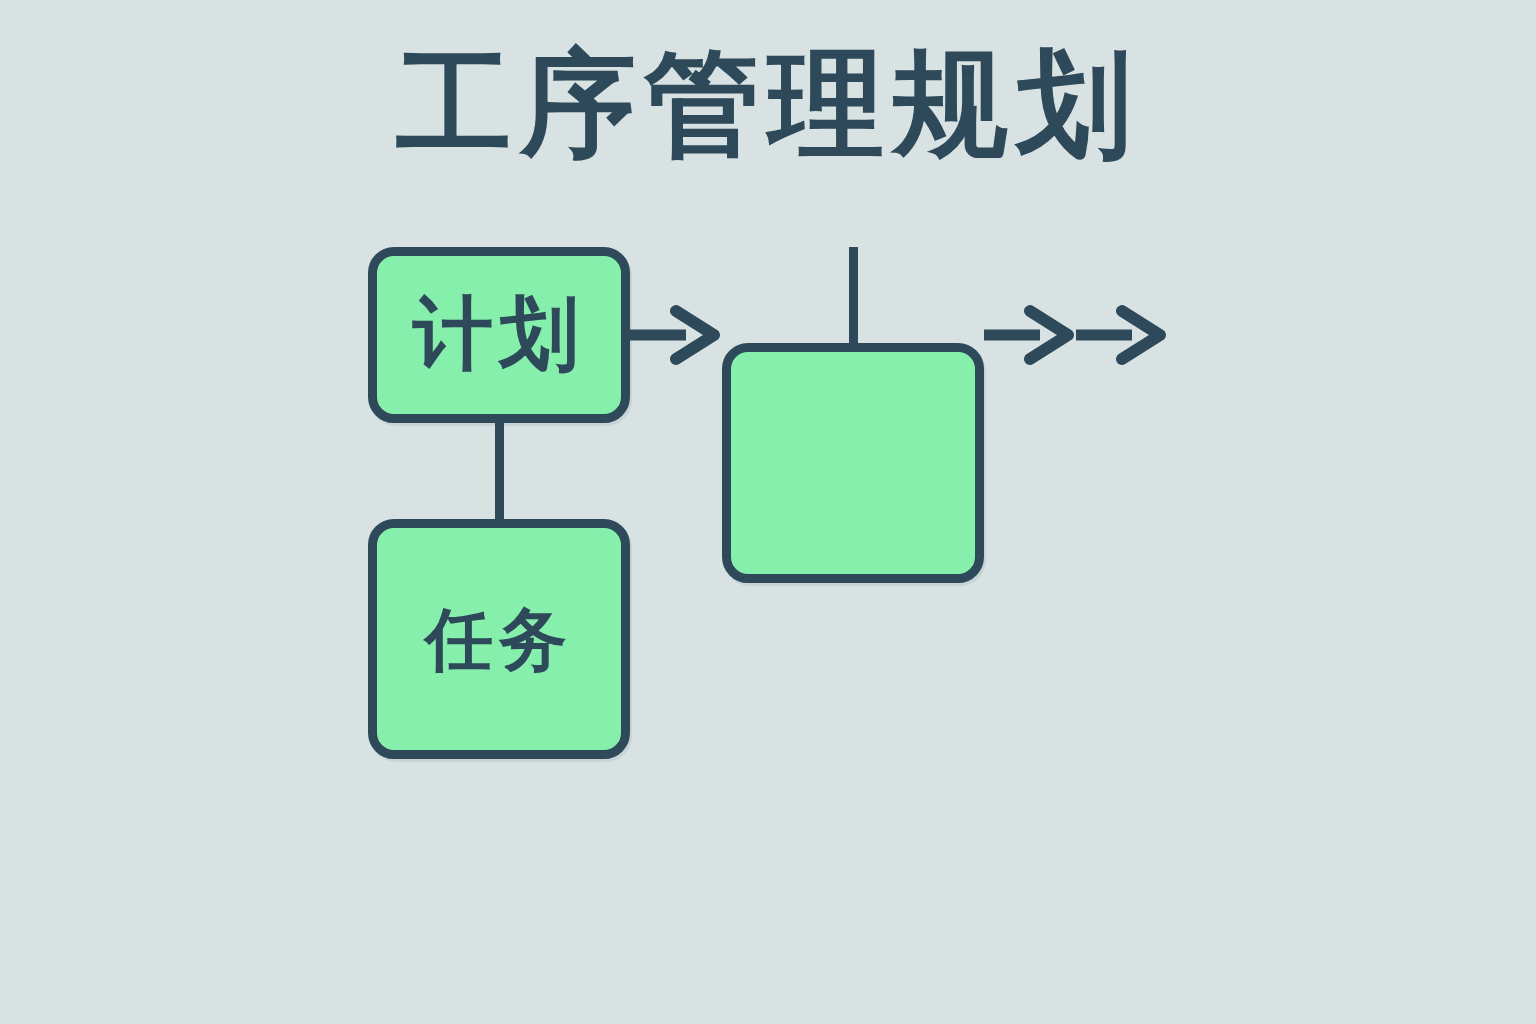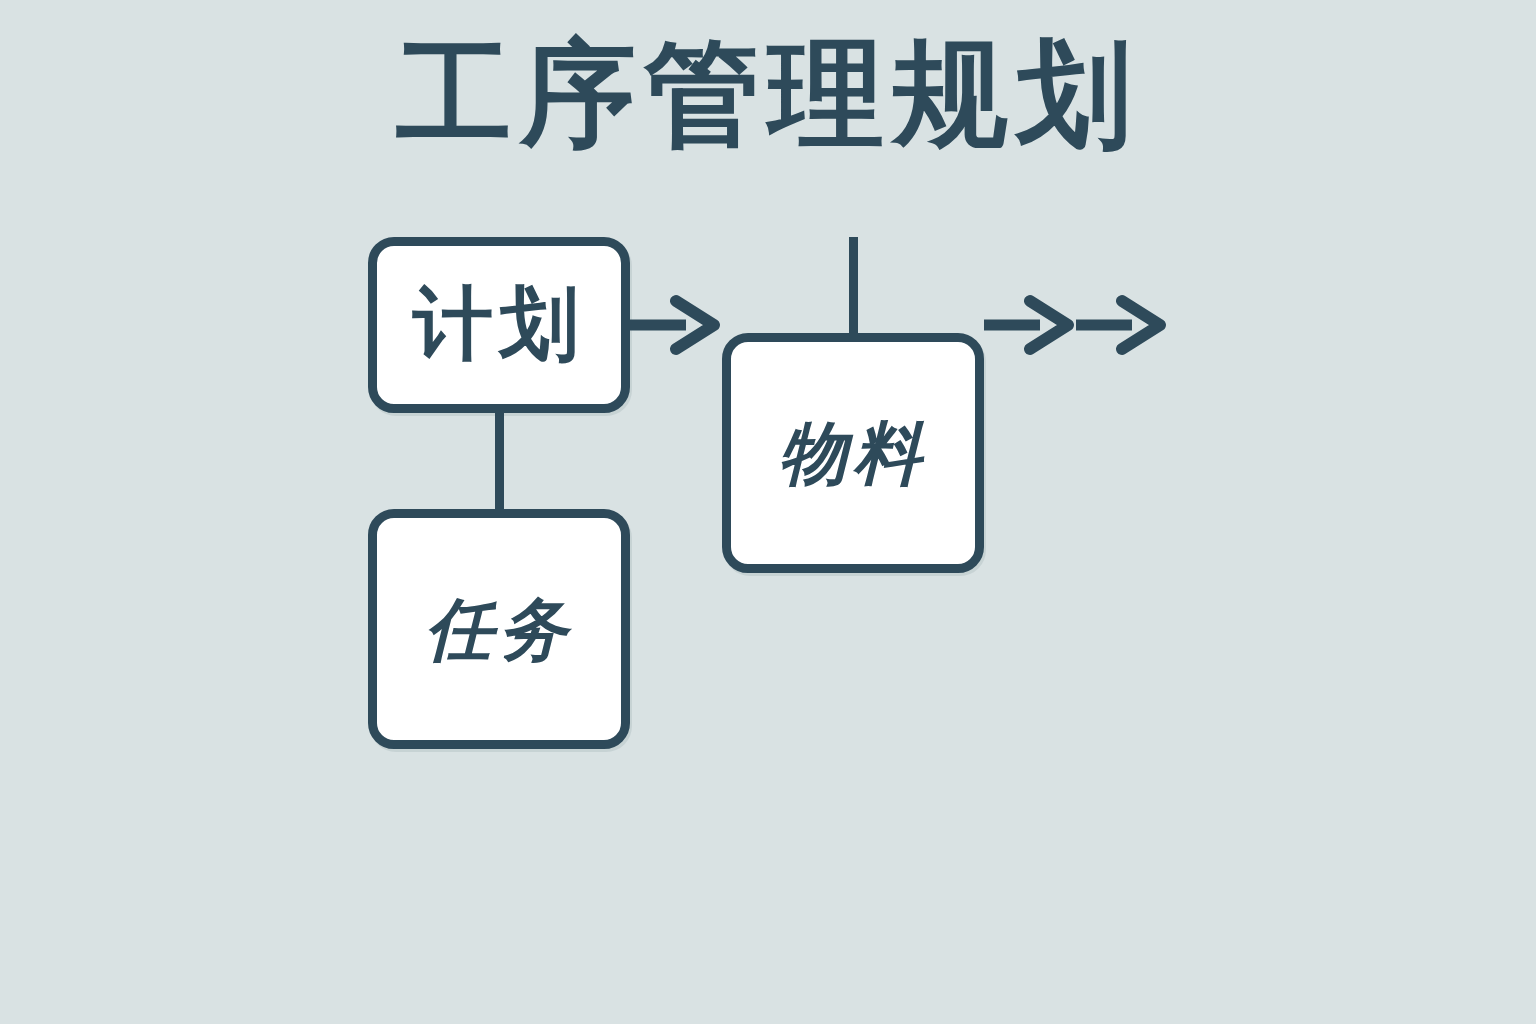--- a/index.html
+++ b/index.html
@@ -8,21 +8,21 @@
     height: 1024px;
     background: #d9e2e3;
     font-family: "Liberation Sans", sans-serif;
     color: #2e4a5a;
     overflow: hidden;
   }
   .page { width: 1536px; height: 1024px; position: relative; }
 
   .title {
     text-align: center;
-    padding-top: 28px;
+    padding-top: 38px;
     font-size: 116px;
     font-weight: 800;
     letter-spacing: 8px;
     line-height: 1.15;
     color: #2e4a5a;
   }
 
   .flow {
     display: flex;
     justify-content: center;
@@ -32,21 +32,21 @@
 
   .stage {
     display: flex;
     flex-direction: column;
     align-items: center;
     width: 262px;
     flex: 0 0 262px;
   }
 
   .node {
-    background: #ffffff;
+    background: #86efac;
     border: 9px solid #2e4a5a;
     border-radius: 26px;
     box-sizing: border-box;
     display: flex;
     align-items: center;
     justify-content: center;
     box-shadow: 2px 3px 0 rgba(46, 74, 90, 0.10);
   }
 
   .node-top {
@@ -76,21 +76,21 @@
   .arrow-cell {
     width: 92px;
     flex: 0 0 92px;
     height: 176px;
     display: flex;
     align-items: center;
     justify-content: center;
   }
   .arrow-cell svg { display: block; }
 
-  .label-line { display: block; font-style: italic; }
+  .label-line { display: block; }
 </style>
 </head>
 <body>
 
 <div class="page">
 
   <div class="title">工序管理规划</div>
 
   <div class="flow">
 
@@ -110,21 +110,20 @@
       <svg width="92" height="64" viewBox="0 0 92 64">
         <line x1="0" y1="32" x2="56" y2="32" stroke="#2e4a5a" stroke-width="11"></line>
         <polyline points="46,8 84,32 46,56" fill="none" stroke="#2e4a5a" stroke-width="12" stroke-linecap="round" stroke-linejoin="round"></polyline>
       </svg>
     </div>
 
     <div class="stage">
       <div class="connector"></div>
       <div class="node node-bottom">
         <span>
-          <span class="label-line">物料</span>
         </span>
       </div>
     </div>
 
     <div class="arrow-cell">
       <svg width="92" height="64" viewBox="0 0 92 64">
         <line x1="0" y1="32" x2="56" y2="32" stroke="#2e4a5a" stroke-width="11"></line>
         <polyline points="46,8 84,32 46,56" fill="none" stroke="#2e4a5a" stroke-width="12" stroke-linecap="round" stroke-linejoin="round"></polyline>
       </svg>
     </div>

